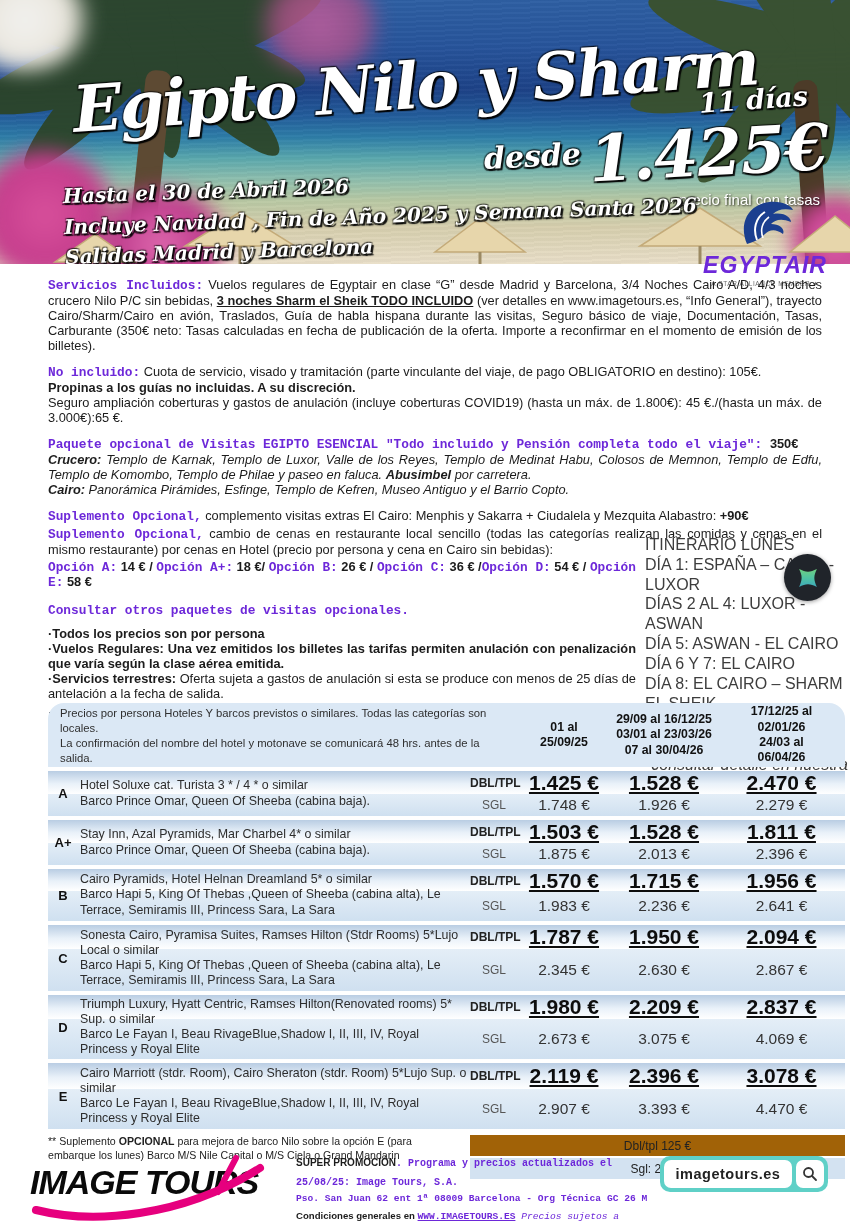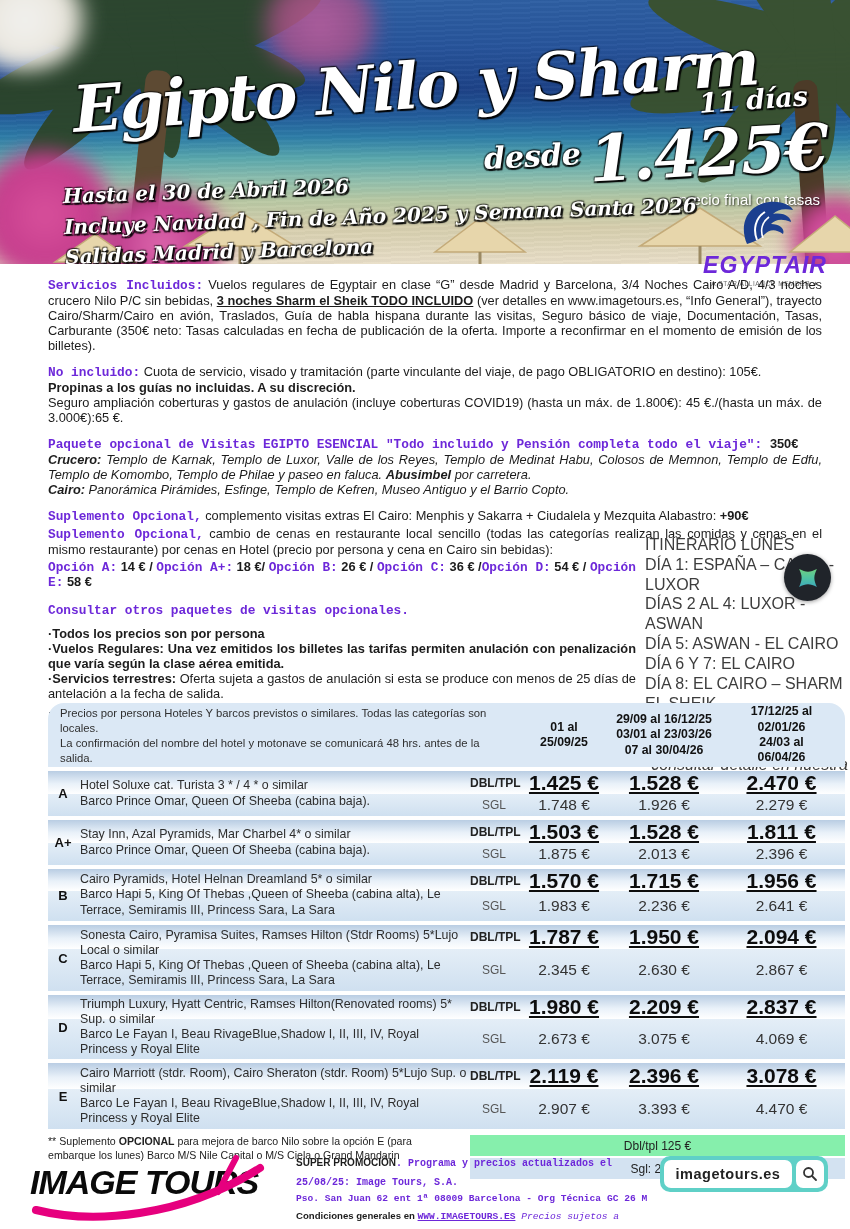--- a/index.html
+++ b/index.html
@@ -78,21 +78,21 @@
   .band.sgl .lab { color:#555; }
   .price { text-align:center; }
   .band.dbl .price { font-weight:bold; font-size:21px; color:#0d0d0d;text-decoration:underline; }
   .band.sgl .price { font-size:15.5px; color:#333; }
   .cat  { position:absolute; left:0; top:0; bottom:0; width:30px; display:flex; align-items:center; justify-content:center; font-weight:bold; font-size:13px; color:#111; }
   .desc { position:absolute; left:32px; top:0; bottom:0; width:388px; display:flex; align-items:center; font-size:12.4px; color:#2d2d2d; line-height:1.22; }
 
   .suprow { display:grid; grid-template-columns:422px 1fr; margin-top:6px; }
   .suprow .note { font-size:10.6px; color:#222; line-height:1.3; padding-right:10px; }
   .supbands .sb { height:21px; display:flex; align-items:center; justify-content:center; font-size:12px; color:#222; }
-  .supbands .sb1 { background:#86efac; margin-bottom:2px; }
+  .supbands .sb1 { background:#a16207; margin-bottom:2px; }
   .supbands .sb2 { background:#d3e2f1; }
 
   
   .footer { position:absolute; left:0; top:1148px; width:850px; height:81px; }
   .brand { position:absolute; left:22px; top:4px; }
   .flines { position:absolute; left:296px; top:6px; width:370px; font-size:9.6px; line-height:1.75; }
   .flines .row1 { font-size:10px; }
   .searchbtn {
     position:absolute; right:22px; top:8px; width:168px; height:36px;
     background:#5fd0c7; border-radius:10px; display:flex; align-items:center; gap:4px; padding:4px;

